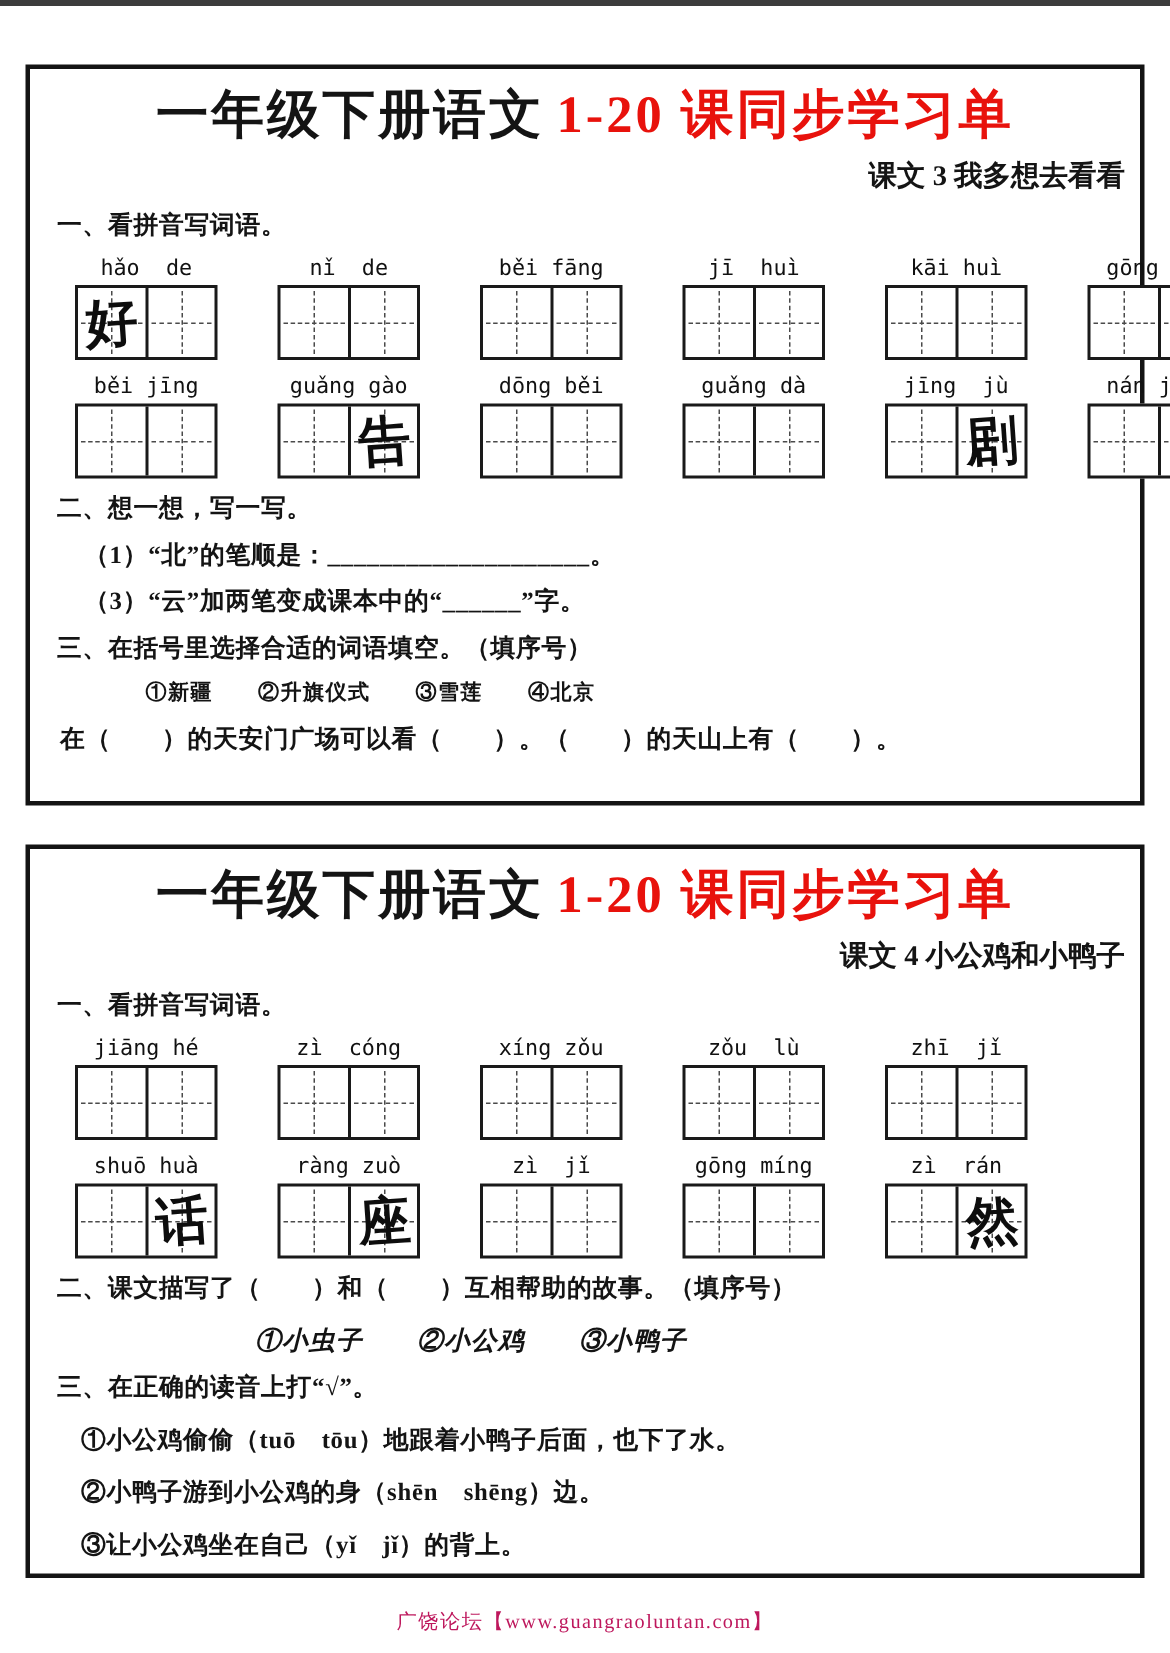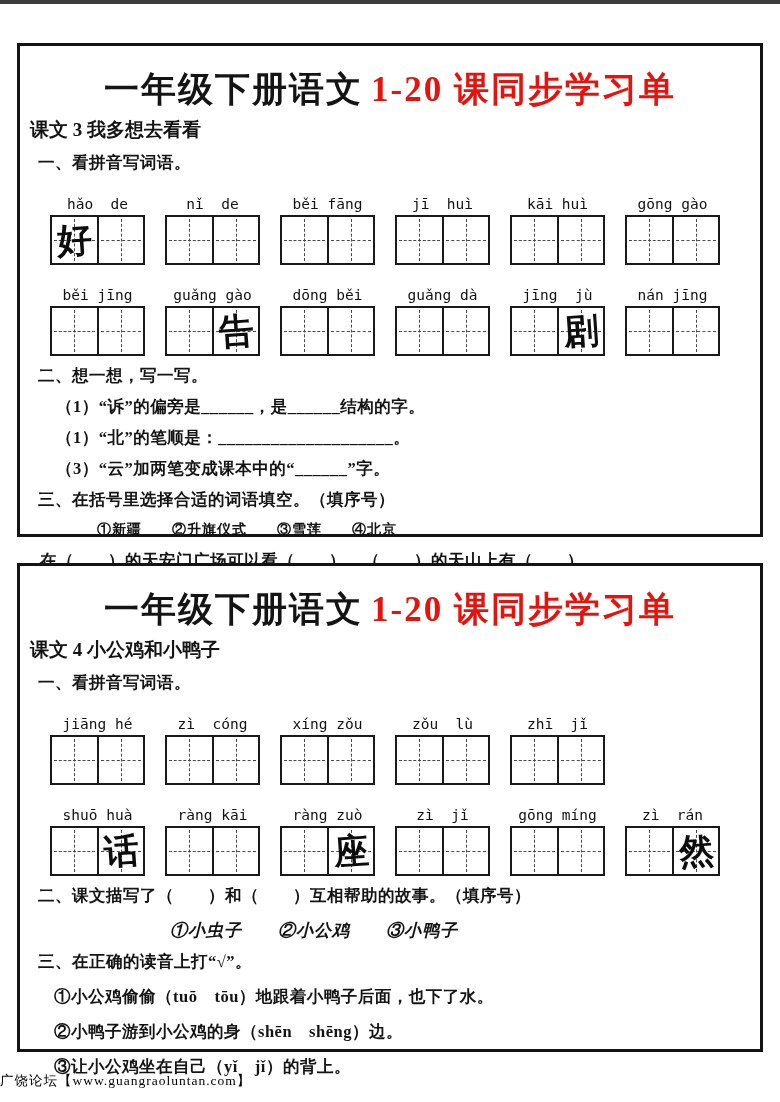--- a/index.html
+++ b/index.html
@@ -5,52 +5,52 @@
   * { margin:0; padding:0; box-sizing:border-box; }
   html,body { width:780px; height:1102px; background:#ffffff; overflow:hidden;
               font-family:"Liberation Serif", serif; color:#141414; }
   .scan-edge { position:absolute; top:0; left:0; width:780px; height:4px;
                background:#3c3c3c; }
   .panel { position:absolute; left:17px; width:746px; border:3px solid #141414;
            background:#fff; padding:0 10px; }
   .panel-1 { top:43px;  height:494px; }
   .panel-2 { top:563px; height:489px; }
 
-  .title { text-align:center; margin-top:24px; font-size:35px; font-weight:bold;
+  .title { text-align:center; margin-top:11px; font-size:35px; font-weight:bold;
            letter-spacing:2px; line-height:1.15; white-space:nowrap; }
   .title .t-red { color:#e8120c; margin-left:8px; }
 
-  .subtitle { text-align:left; font-size:19px; font-weight:bold; margin-top:7px; }
+  .subtitle { text-align:right; font-size:19px; font-weight:bold; margin-top:7px; }
 
   .sec-heading { font-size:16.5px; font-weight:bold; margin:9px 0 0 8px;
                  letter-spacing:0.5px; }
 
-  .grid-row { display:flex; gap:20px; padding-left:20px; margin-top:22px; }
+  .grid-row { display:flex; gap:40px; padding-left:20px; margin-top:10px; }
   .word { width:95px; }
   .pinyin { font-family:"DejaVu Sans Mono", monospace; font-size:14.5px;
             text-align:center; white-space:pre; color:#111; margin-bottom:3px; }
   .tzg { display:flex; width:95px; height:50px; border:2px solid #1a1a1a; background:#fff; }
   .cell { flex:1; position:relative; }
   .cell + .cell { border-left:2px solid #1a1a1a; }
   .cell::before { content:""; position:absolute; left:50%; top:2px; bottom:2px;
                   border-left:1.5px dashed #4a4a4a; }
   .cell::after  { content:""; position:absolute; top:50%; left:2px; right:2px;
                   border-top:1.5px dashed #4a4a4a; }
   .hanzi { position:absolute; inset:0; z-index:1; display:flex; align-items:center;
            justify-content:center; font-size:35px; font-weight:bold; color:#0d0d0d;
            transform:rotate(-4deg); font-family:"Liberation Serif", serif; }
 
   .item { font-size:16.5px; font-weight:bold; margin:9px 0 0 26px; letter-spacing:0.5px; }
   .options-1 { font-size:14px; font-weight:bold; margin:10px 0 0 67px; letter-spacing:1px; }
   .fill-line { font-size:16.5px; font-weight:bold; margin:11px 0 0 10px; letter-spacing:0.5px; }
   .options-2 { font-size:17px; font-weight:bold; margin:12px 0 0 140px; letter-spacing:1px;font-style:italic; }
   .item-2 { font-size:16.5px; font-weight:bold; margin:13px 0 0 24px; letter-spacing:0.5px; }
 
-  .footer { position:absolute; top:1072px; left:0; width:780px; 
-            color:#000000; font-size:13.5px; letter-spacing:1px; }
+  .footer { position:absolute; top:1072px; left:0; width:780px; text-align:center;
+            color:#be185d; font-size:13.5px; letter-spacing:1px; }
 </style>
 </head>
 <body>
 
 <div class="scan-edge"></div>
 
 <div class="panel panel-1">
   <div class="title">
     <span class="t-black">一年级下册语文</span><span class="t-red">1-20 课同步学习单</span>
   </div>
@@ -188,21 +188,20 @@
             <span class="hanzi"></span>
           </div>
           <div class="cell">
             <span class="hanzi"></span>
           </div>
         </div>
       </div>
     </div>
 
   <div class="sec-heading">二、想一想，写一写。</div>
-  <div class="item">（1）“诉”的偏旁是______，是______结构的字。</div>
   <div class="item">（1）“北”的笔顺是：____________________。</div>
   <div class="item">（3）“云”加两笔变成课本中的“______”字。</div>
 
   <div class="sec-heading">三、在括号里选择合适的词语填空。（填序号）</div>
   <div class="options-1">①新疆　　②升旗仪式　　③雪莲　　④北京</div>
   <div class="fill-line">在（　　）的天安门广场可以看（　　）。（　　）的天山上有（　　）。</div>
 </div>
 
 <div class="panel panel-2">
   <div class="title">
@@ -274,31 +273,20 @@
         <div class="tzg">
           <div class="cell">
             <span class="hanzi"></span>
           </div>
           <div class="cell">
             <span class="hanzi">话</span>
           </div>
         </div>
       </div>
       <div class="word">
-        <div class="pinyin">ràng kāi</div>
-        <div class="tzg">
-          <div class="cell">
-            <span class="hanzi"></span>
-          </div>
-          <div class="cell">
-            <span class="hanzi"></span>
-          </div>
-        </div>
-      </div>
-      <div class="word">
         <div class="pinyin">ràng zuò</div>
         <div class="tzg">
           <div class="cell">
             <span class="hanzi"></span>
           </div>
           <div class="cell">
             <span class="hanzi">座</span>
           </div>
         </div>
       </div>

